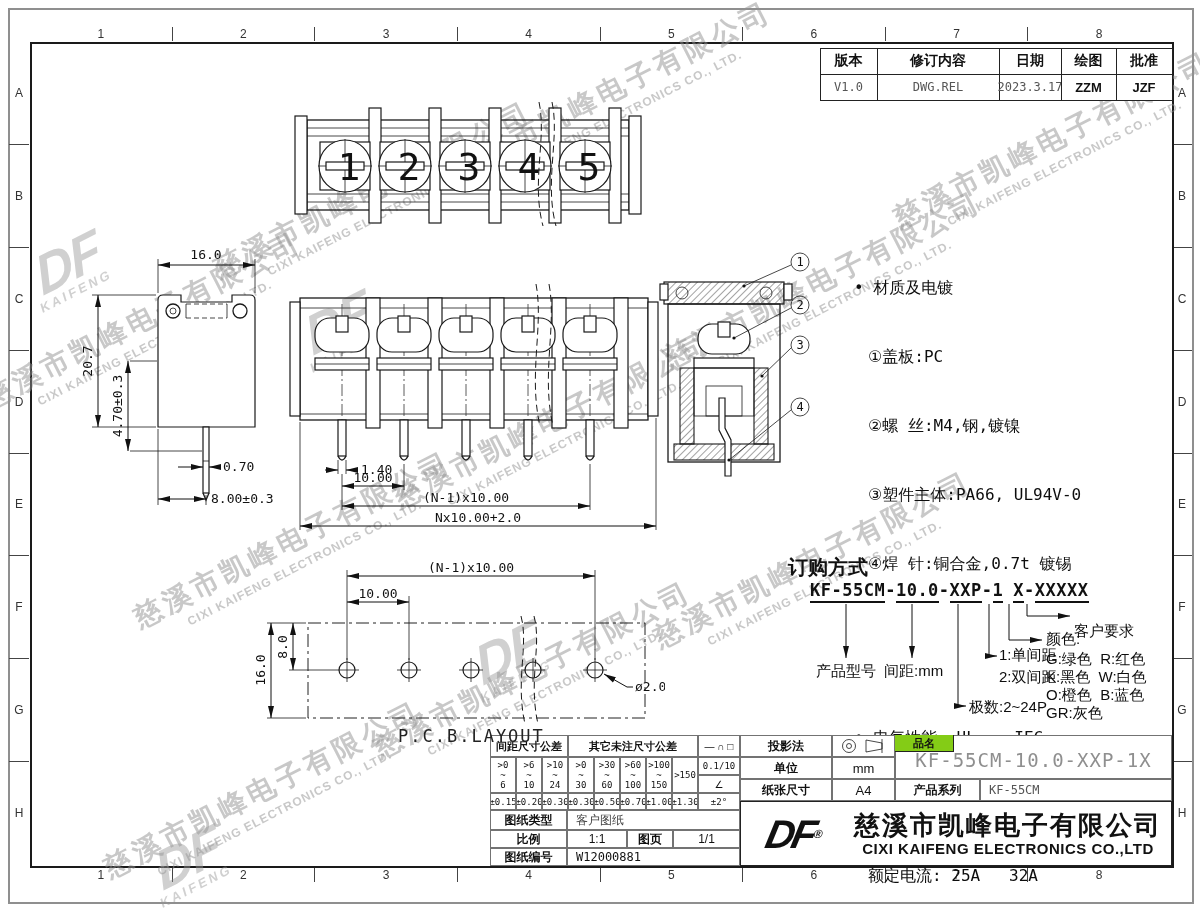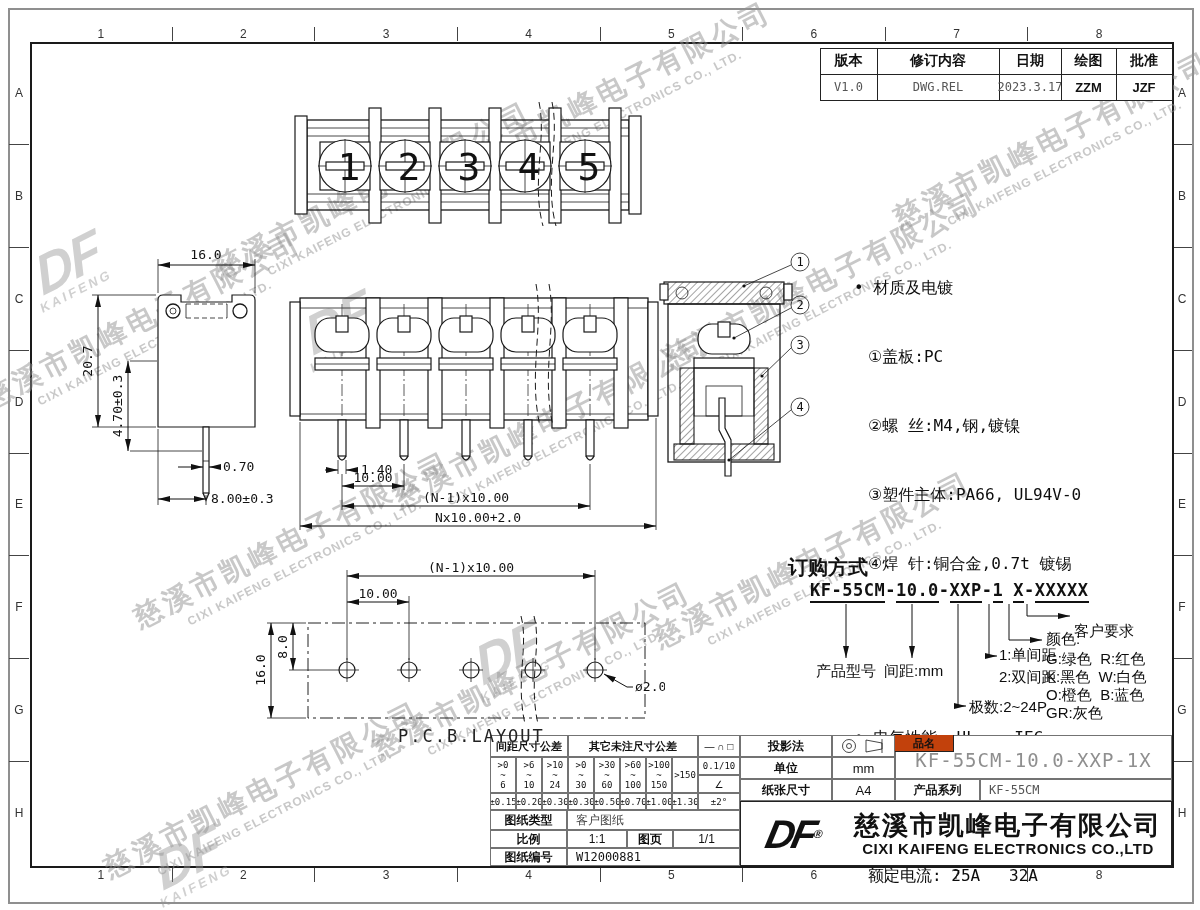--- a/index.html
+++ b/index.html
@@ -59,21 +59,21 @@
   #tb .c{position:absolute;border:1px solid #737373;box-sizing:border-box;display:flex;align-items:center;justify-content:center;
          font-size:12px;overflow:hidden;background:transparent;}
   #tb .b{font-weight:bold;}
   #tb .left{justify-content:flex-start;padding-left:8px;}
   #tb .rng{flex-direction:column;font-size:9px;line-height:10px;font-family:"DejaVu Sans Mono",monospace;}
   #tb .tol{font-size:9px;font-family:"DejaVu Sans Mono",monospace;}
   #tb .sm{font-size:10px;}
   #name-val{position:absolute;left:405px;top:6px;width:277px;height:38px;display:flex;align-items:center;justify-content:center;
             font-family:"DejaVu Sans Mono",monospace;font-size:19px;color:#8f8f8f;letter-spacing:1px;}
   #name-tag{position:absolute;left:405px;top:0;width:58px;height:16px;border-right:1px solid #222;border-bottom:1px solid #222;
-            display:flex;align-items:center;justify-content:center;font-size:11px;font-weight:bold;background:#c2410c;}
+            display:flex;align-items:center;justify-content:center;font-size:11px;font-weight:bold;background:#84cc16;}
   #company{position:absolute;left:250px;top:66px;width:432px;height:65px;border:1px solid #222;box-sizing:border-box;
            display:flex;align-items:center;}
   #company .logo{width:104px;text-align:center;font-style:italic;font-weight:900;font-size:40px;letter-spacing:-3px;
                  transform:skewX(-12deg);line-height:40px;}
   #company .reg{font-size:12px;vertical-align:top;font-style:normal;font-weight:bold;}
   #company .ctxt{flex:1;text-align:center;}
   #company .cn{display:block;font-size:26px;font-weight:bold;letter-spacing:2px;line-height:30px;}
   #company .en{display:block;font-size:15px;font-weight:bold;letter-spacing:.5px;}
 </style>
 </head>

